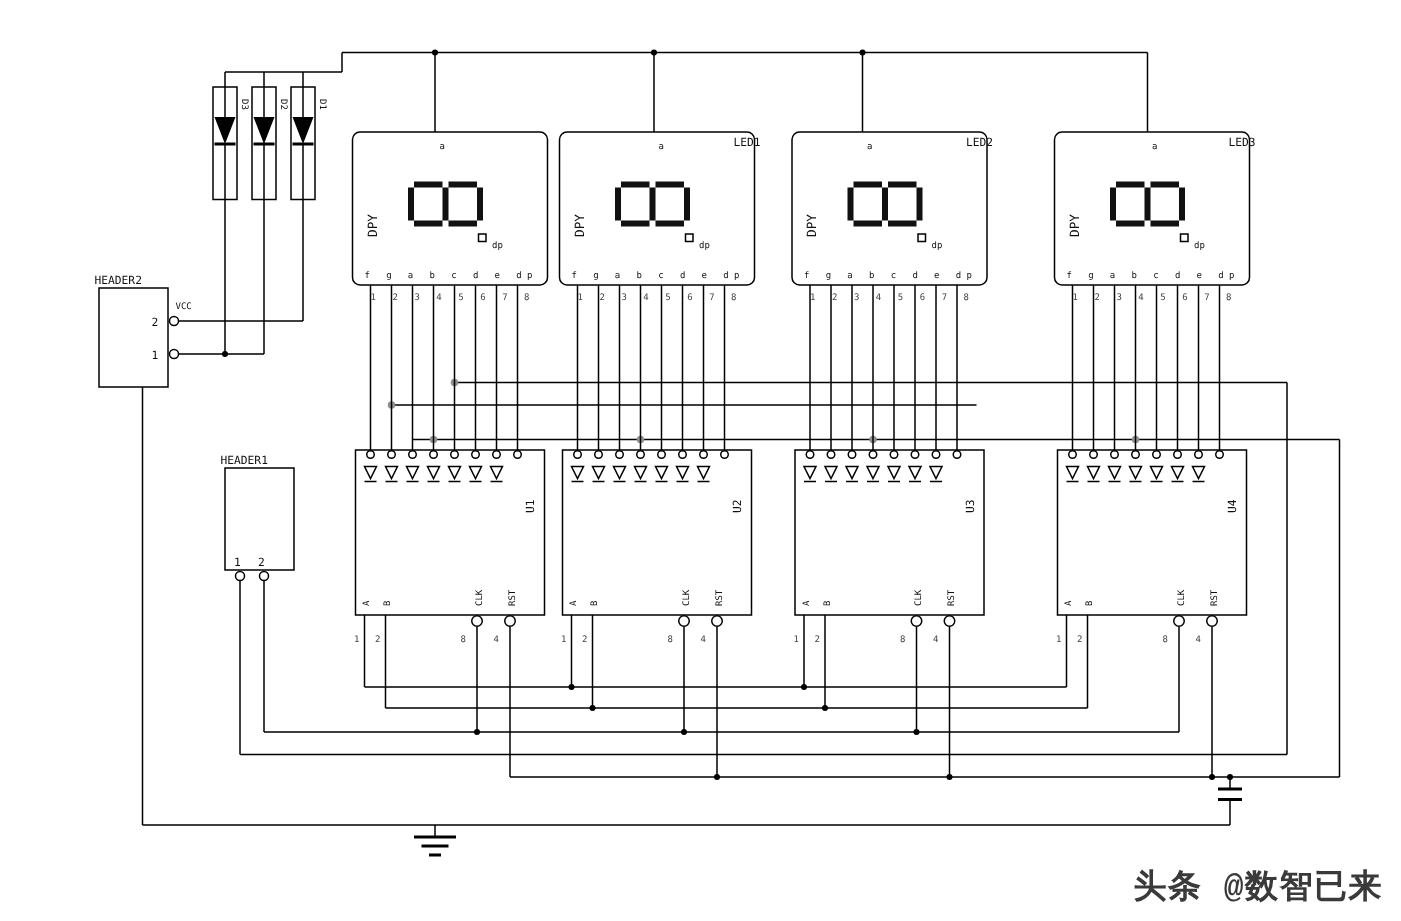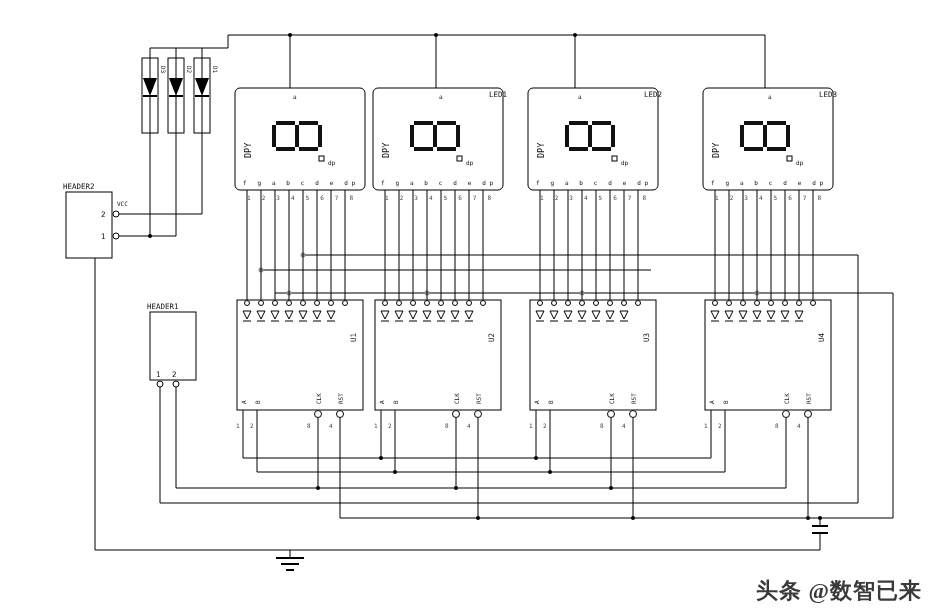--- a/index.html
+++ b/index.html
@@ -6,21 +6,21 @@
   .canvas{position:relative;width:934px;height:614px;background:#fff;overflow:hidden;
           font-family:"DejaVu Sans Mono","Liberation Mono",monospace;}
   svg text{font-family:"DejaVu Sans Mono","Liberation Mono",monospace;fill:#111;}
   .box{fill:none;stroke:#000;stroke-width:1;}
   .wire{fill:none;stroke:#000;stroke-width:1;}
   .thick{fill:none;stroke:#000;stroke-width:2;}
   .t6{font-size:6px;}
   .t7{font-size:7.5px;}
   .t8{font-size:8.5px;}
   .dim{fill:#444;}
-  .watermark{position:absolute;right:12px;bottom:8px;font-family:Liberation Serif, serif;
+  .watermark{position:absolute;right:12px;bottom:8px;font-family:Liberation Mono, monospace;
              font-weight:700;font-size:22px;color:#3a3a3a;letter-spacing:1px;}
 </style>
 </head>
 <body>
 
 <div class="canvas">
 <svg width="934" height="614" viewBox="0 0 934 614">
   <defs>
     <g id="seg8">
           <path d="M-11 -23H11M-11 0H11M-11 23H11M-13 -21V-2M13 -21V-2M-13 2V21M13 2V21" fill="none" stroke="#111" stroke-width="4"></path>

